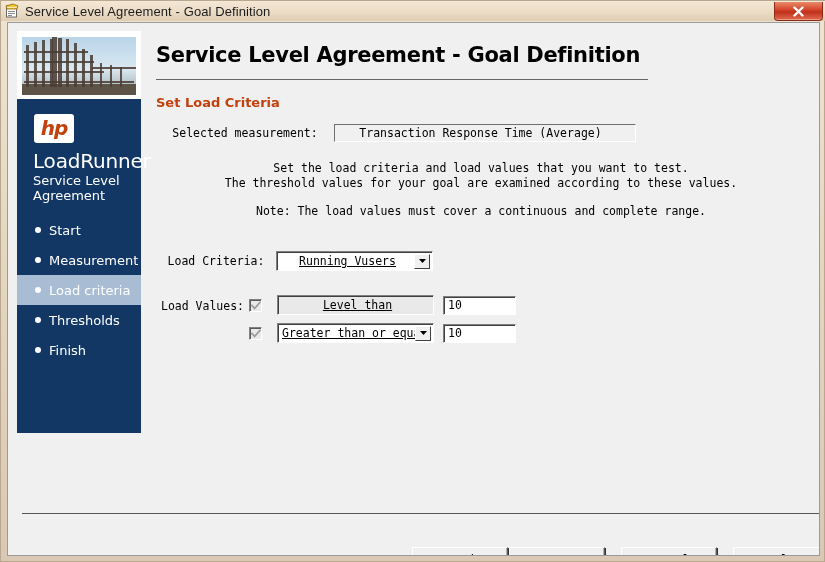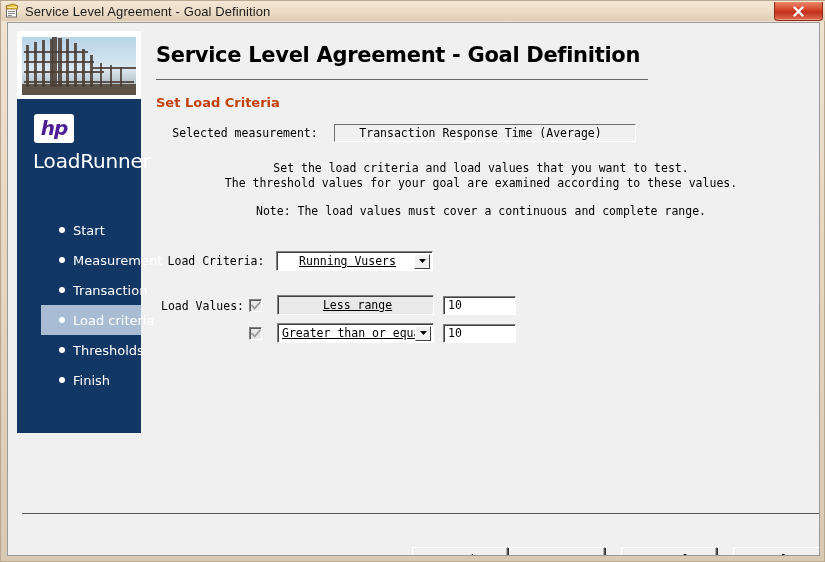--- a/index.html
+++ b/index.html
@@ -133,21 +133,21 @@
     border-radius: 3px;
     display: flex;
     align-items: center;
     justify-content: center;
   }
   #hp-logo span {
     font-family: "DejaVu Sans", sans-serif;
     font-style: italic;
     font-weight: bold;
     font-size: 20px;
-    color: #4c1d95;
+    color: #c2410c;
     line-height: 1;
     letter-spacing: -1px;
     transform: translateY(-1px);
   }
   #brand-product {
     position: absolute;
     left: 16px;
     top: 50px;
     font-size: 20px;
     color: #ffffff;
@@ -172,21 +172,20 @@
     width: 124px;
   }
   .nav-item {
     height: 30px;
     display: flex;
     align-items: center;
     padding-left: 18px;
     box-sizing: border-box;
     color: #ffffff;
     cursor: pointer;
-    margin-left: 24px;
   }
   .nav-item.active {
     background: #a8bdd4;
   }
   .nav-bullet {
     width: 6px;
     height: 6px;
     border-radius: 50%;
     background: #ffffff;
     margin-right: 8px;
@@ -441,33 +440,31 @@
           <div class="coaster-beam" style="left:30px; top:0px;  width:5px;  height:50px;"></div>
           <div class="coaster-beam" style="left:70px; top:30px; width:44px; height:2px;"></div>
         </div>
       </div>
 
       <div id="sidebar">
         <div id="hp-logo">
           <span>hp</span>
         </div>
         <div id="brand-product">LoadRunner</div>
+        <div id="brand-sub" style="white-space:pre-line;">Service Level
+Agreement</div>
 
         <div id="nav">
           <div class="nav-item">
             <span class="nav-bullet"></span>
             <span class="nav-label">Start</span>
           </div>
           <div class="nav-item">
             <span class="nav-bullet"></span>
             <span class="nav-label">Measurement</span>
-          </div>
-          <div class="nav-item">
-            <span class="nav-bullet"></span>
-            <span class="nav-label">Transaction</span>
           </div>
           <div class="nav-item active">
             <span class="nav-bullet"></span>
             <span class="nav-label">Load criteria</span>
           </div>
           <div class="nav-item">
             <span class="nav-bullet"></span>
             <span class="nav-label">Thresholds</span>
           </div>
           <div class="nav-item">
@@ -510,21 +507,21 @@
 
         <div>
 
           <div class="value-row">
             <span class="checkbox">
               <svg width="10" height="10" viewBox="0 0 10 10">
                 <path d="M1 4.5 L3.6 7.4 L9 1.4" stroke="#9a9a9a" stroke-width="1.7" fill="none" stroke-linecap="square"></path>
               </svg>
             </span>
             <span class="combo mono disabled" style="width:157px;">
-              <span class="combo-text">Less range</span>
+              <span class="combo-text">Level than</span>
             </span>
             <span class="textbox mono" style="width:73px; margin-left:9px;">
               <span>10</span>
             </span>
           </div>
 
           <div class="value-row">
             <span class="checkbox">
               <svg width="10" height="10" viewBox="0 0 10 10">
                 <path d="M1 4.5 L3.6 7.4 L9 1.4" stroke="#9a9a9a" stroke-width="1.7" fill="none" stroke-linecap="square"></path>

